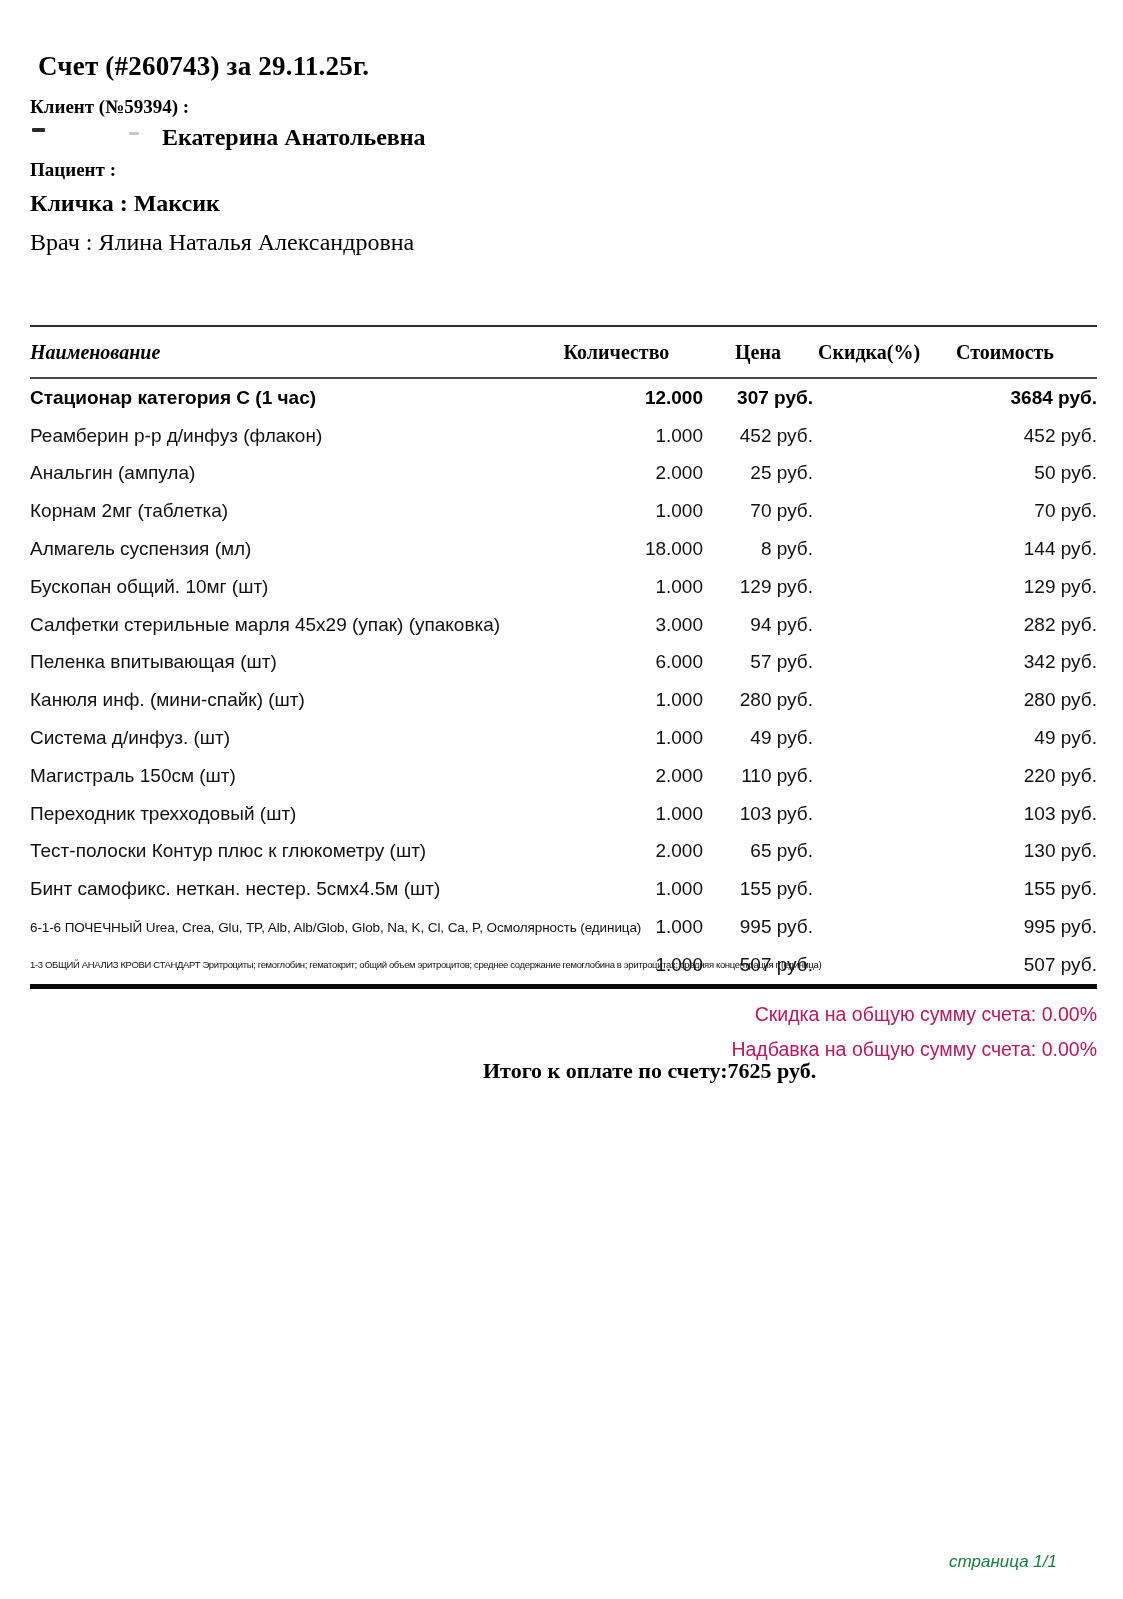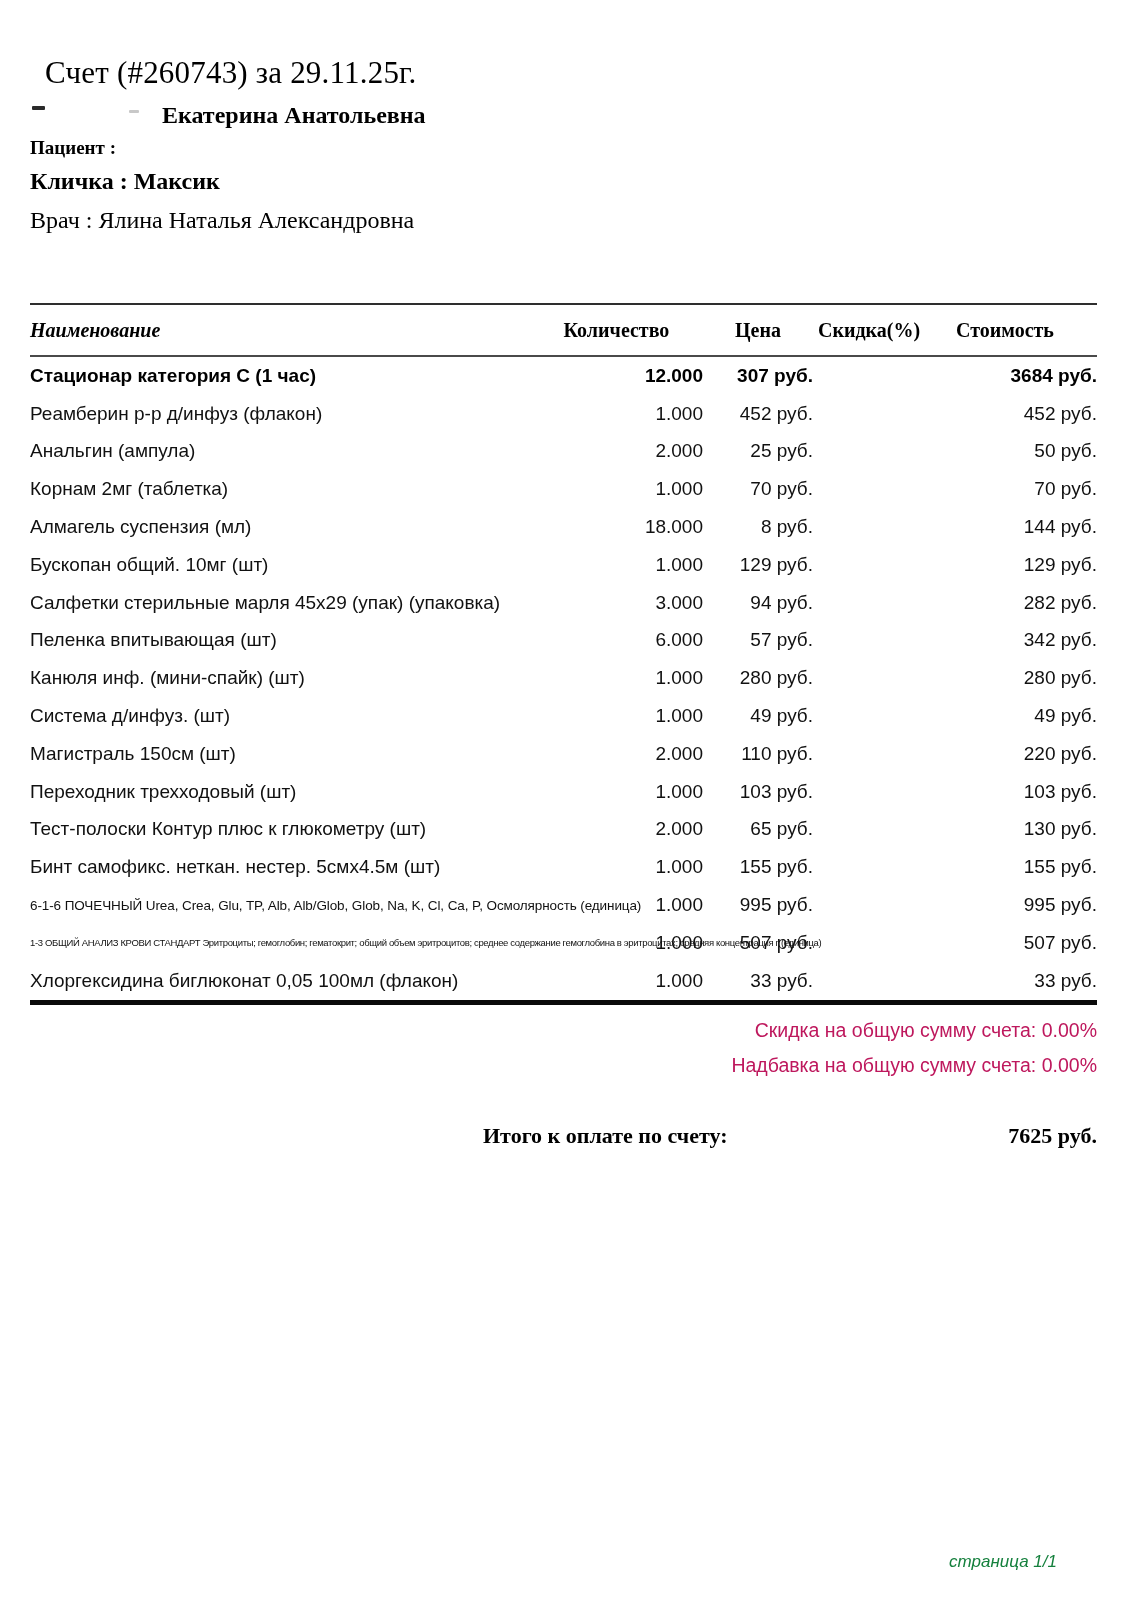--- a/index.html
+++ b/index.html
@@ -10,23 +10,23 @@
     box-sizing: border-box;
     padding: 44px 26px 0 30px;
     background: #ffffff;
     color: #000000;
     font-family: "Liberation Serif", serif;
     overflow: hidden;
   }
 
   
   .title {
-    margin: 15px;
-    font-size: 31px;
-    font-weight: normal;
+    margin: 8px;
+    font-size: 27px;
+    font-weight: bold;
     line-height: 28px;
     letter-spacing: 0.2px;
   }
   .client-label {
     margin-top: 17px;
     font-size: 19px;
     font-weight: bold;
     line-height: 20px;
   }
   .client-name-line {
@@ -115,23 +115,21 @@
   .summary-line {
     text-align: right;
     font-family: "Liberation Sans", sans-serif;
     font-size: 19.5px;
     line-height: 20px;
     color: #be185d;
   }
   .summary-line + .summary-line { margin-top: 15px; }
 
   .total-row {
-    margin-top: 49px;
     display: flex;
-    justify-content: space-between;
     font-family: "Liberation Serif", serif;
     font-size: 22px;
     font-weight: bold;
     line-height: 24px;
   }
   .total-label { margin-left: 453px; }
 
   
   .page-footer {
     position: absolute;
@@ -143,20 +141,21 @@
     color: #15803d;
   }
 </style>
 </head>
 <body>
 
 <div class="page">
 
   <h1 class="title">Счет (#260743) за 29.11.25г.</h1>
 
+  <div class="client-label">Клиент (№59394) :</div>
 
   <div class="client-name-line">
     <span class="mark mark-dark"></span>
     <span class="mark mark-light"></span>
     <span class="client-name">Екатерина Анатольевна</span>
   </div>
 
   <div class="patient-label">Пациент :</div>
 
   <div class="pet-line">Кличка : Максик</div>
@@ -286,27 +285,20 @@
       <td class="col-disc"></td>
       <td class="col-cost">995 руб.</td>
     </tr>
         <tr class="tiny">
       <td class="col-name">1-3 ОБЩИЙ АНАЛИЗ КРОВИ СТАНДАРТ Эритроциты; гемоглобин; гематокрит; общий объем эритроцитов; среднее содержание гемоглобина в эритроцитах; средняя концентрация г (единица)</td>
       <td class="col-qty">1.000</td>
       <td class="col-price">507 руб.</td>
       <td class="col-disc"></td>
       <td class="col-cost">507 руб.</td>
     </tr>
-        <tr>
-      <td class="col-name">Хлоргексидина биглюконат 0,05 100мл (флакон)</td>
-      <td class="col-qty">1.000</td>
-      <td class="col-price">33 руб.</td>
-      <td class="col-disc"></td>
-      <td class="col-cost">33 руб.</td>
-    </tr>
       </tbody>
   </table>
 
   <div class="summary">
     <div class="summary-line">Скидка на общую сумму счета: 0.00%</div>
     <div class="summary-line">Надбавка на общую сумму счета: 0.00%</div>
   </div>
 
   <div class="total-row">
     <span class="total-label">Итого к оплате по счету:</span>

